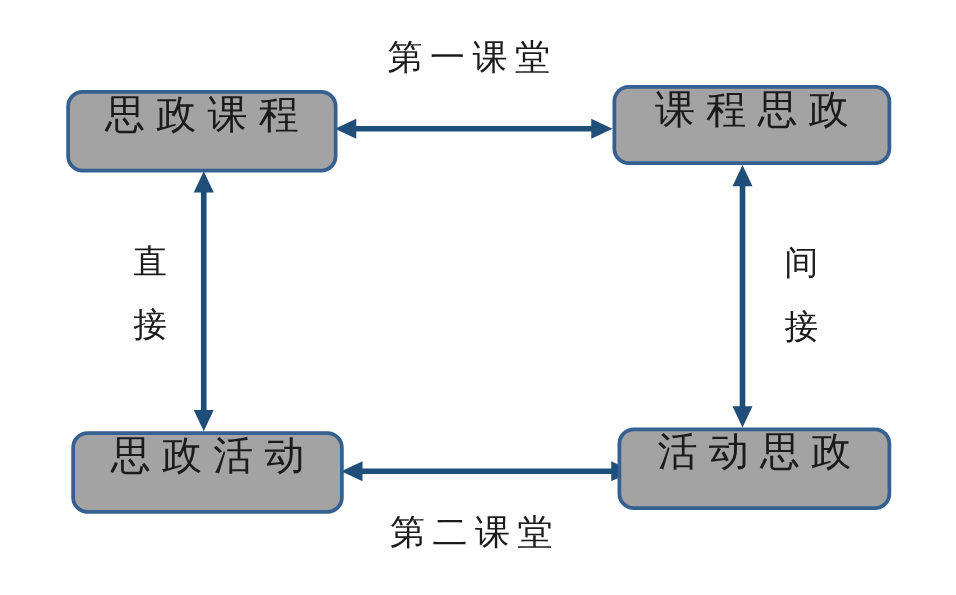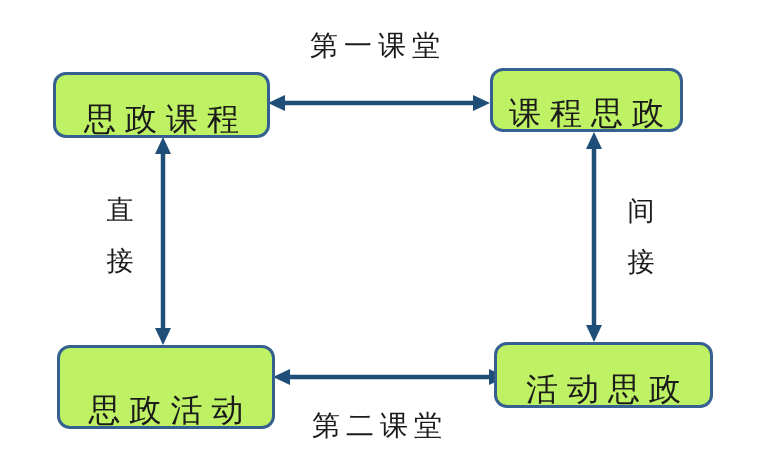--- a/index.html
+++ b/index.html
@@ -19,37 +19,37 @@
   #arrow-layer {
     position: absolute;
     left: 0;
     top: 0;
     width: 765px;
     height: 476px;
   }
   .node {
     position: absolute;
     box-sizing: border-box;
-    background: #bef264;
+    background: #a3a3a3;
     border: 3px solid #35608F;
     border-radius: 13px;
     display: flex;
-    align-items: flex-end;
+    align-items: flex-start;
     justify-content: center;
   }
   .node .label {
     font-size: 32px;
     letter-spacing: 9px;
     margin-right: -9px; 
     white-space: nowrap;
     line-height: 1;
   }
   #node-top-left     { left: 53px;  top: 72px;  width: 217px; height: 66px; }
-  #node-top-right    { left: 490px; top: 68px;  width: 193px; height: 64px; }
-  #node-bottom-left  { left: 57px;  top: 345px; width: 218px; height: 84px; }
+  #node-top-right    { left: 490px; top: 68px;  width: 223px; height: 64px; }
+  #node-bottom-left  { left: 57px;  top: 345px; width: 218px; height: 66px; }
   #node-bottom-right { left: 494px; top: 342px; width: 219px; height: 66px; }
 
   .edge-label-h {
     position: absolute;
     width: 200px;
     text-align: center;
     font-size: 28px;
     letter-spacing: 6px;
     margin-right: -6px;
     line-height: 1;

